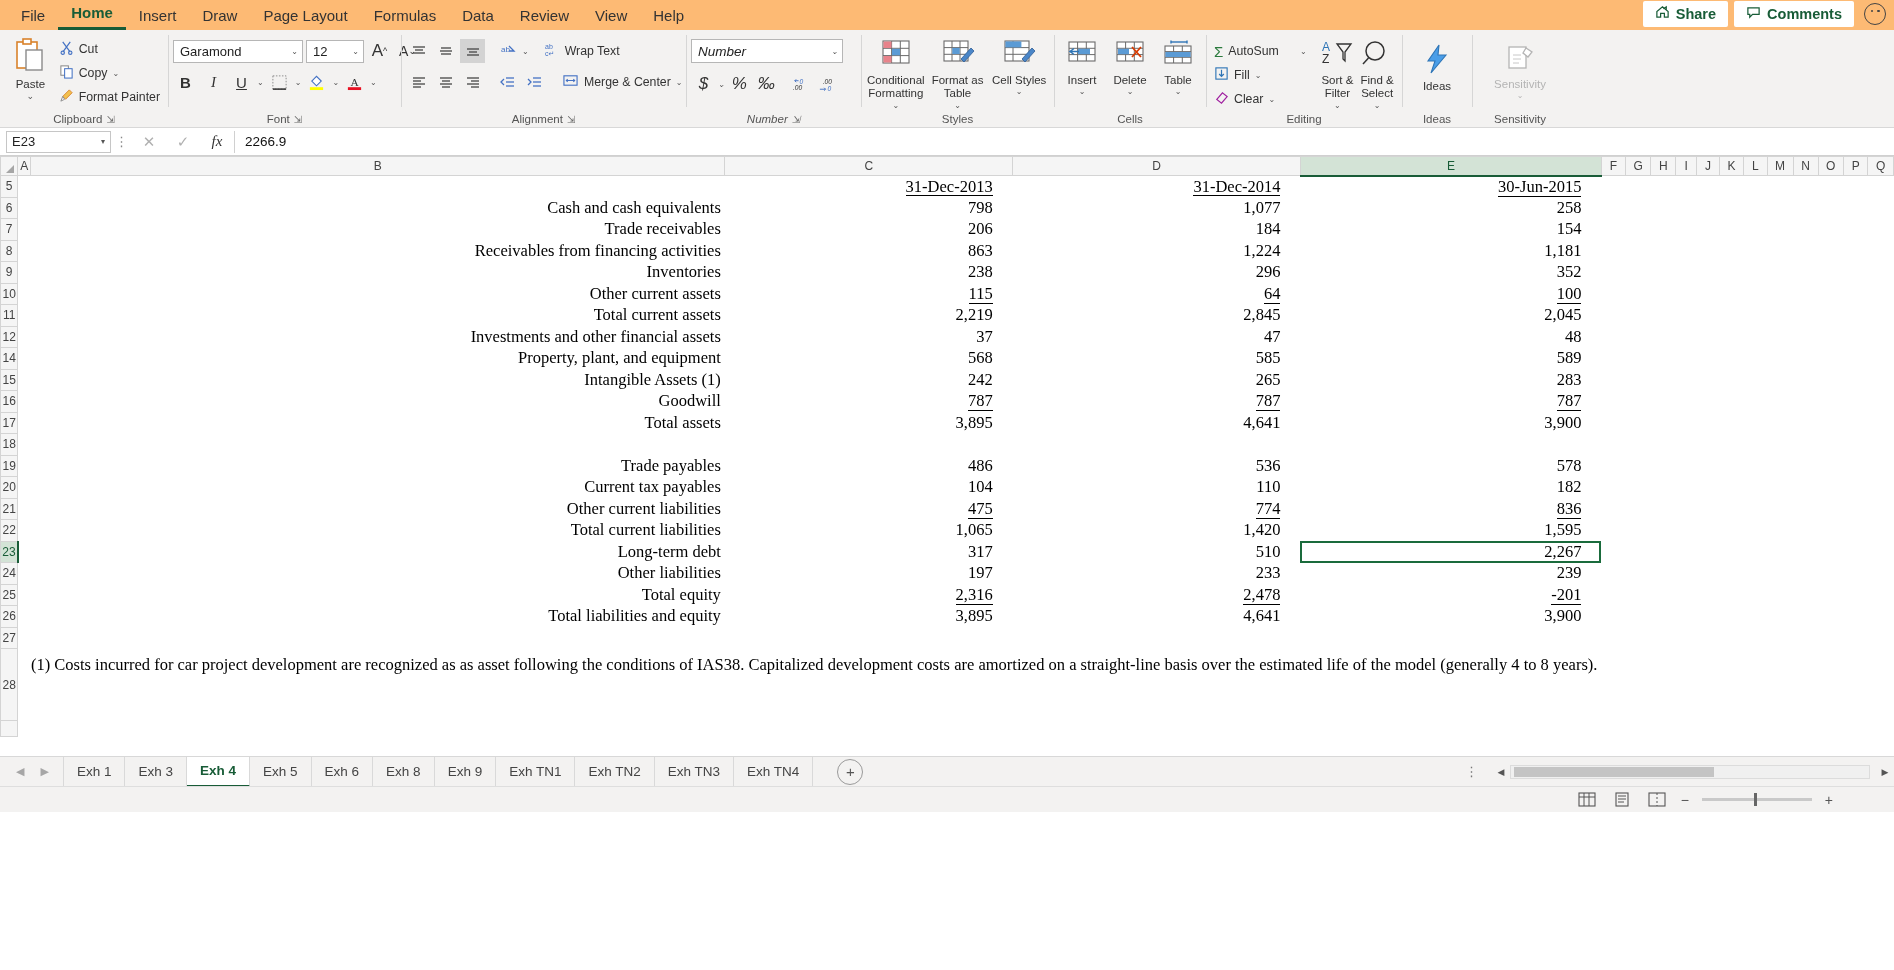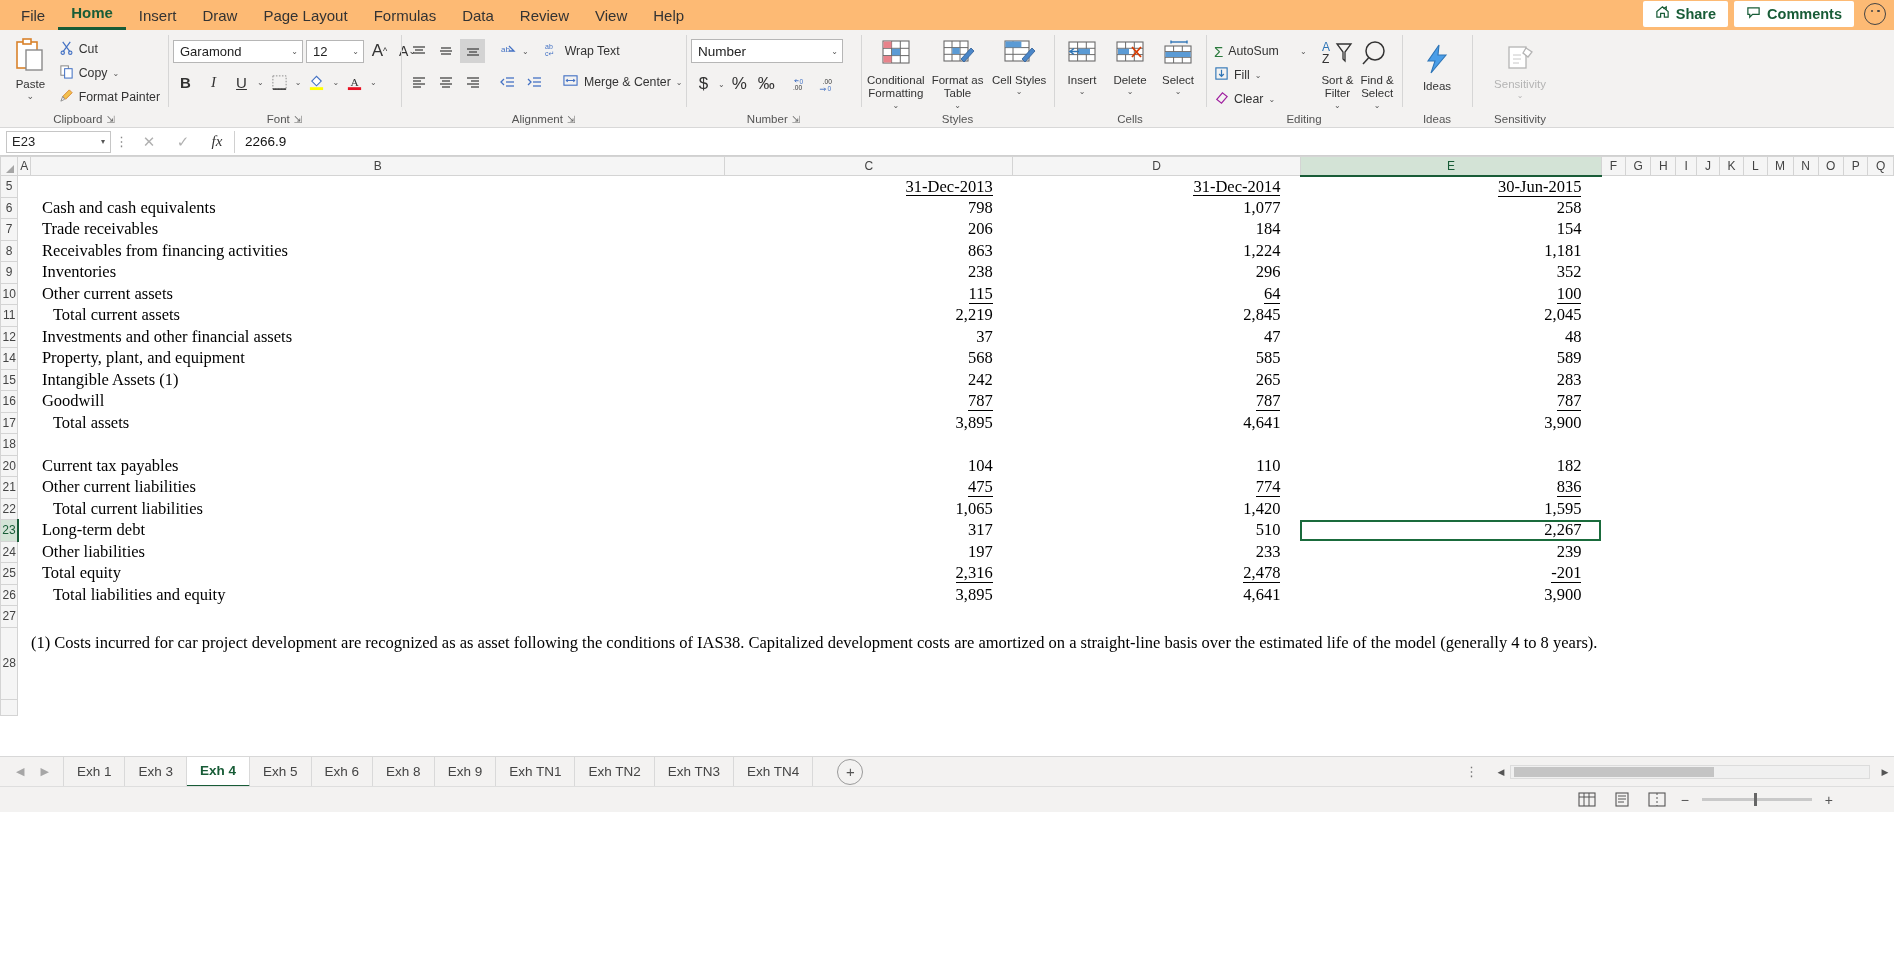--- a/index.html
+++ b/index.html
@@ -165,21 +165,21 @@
   }
   td.rowhead.selrow { background:#d3e3d6; color:#185C37; border-right:2px solid #185C37;}
   td.cell {
     border:none; background:#fff;
     font-family:"Liberation Serif", serif;
     font-size:16.5px; color:#000;
     vertical-align: middle;
     padding: 0 4px 0 0;
     white-space: nowrap; overflow:hidden;
   }
-  td.cell.lbl { text-align:left; padding-left:11px;margin-top:40px; }
+  td.cell.lbl { text-align:right; padding-left:11px;margin-top:40px; }
   td.cell.num { text-align:right; padding-right:20px; }
   td.cell.hdr { text-align:right; padding-right:20px; }
   .u-single { border-bottom:1px solid #000; display:inline-block; line-height:1.02;}
   td.selcell { outline: 2px solid #1a6b3c; outline-offset:-2px; }
   .note-cell {
     font-family:"Liberation Serif", serif; font-size:16.5px;
     color:#000; line-height:1.42; text-align:left; padding-left:11px;
     white-space:normal;
   }
 
@@ -460,21 +460,21 @@
           <span class="chev">⌄</span>
         </div>
       </div>
     </div>
     <div class="rgroup-label">
       <span>Alignment</span>
       <span class="dlg">⇲</span>
     </div>
   </div>
 
-  <div class="rgroup" style="width:175px;">
+  <div class="rgroup" style="width:175px;font-style:italic;">
     <div class="rgroup-body" style="flex-direction:column;gap:8px;padding-top:6px;align-items:flex-start;">
       <div class="combo numfmt">
         <span>Number</span>
         <span class="chev">⌄</span>
       </div>
       <div class="fontgrp-row" style="gap:2px;">
         <div class="sqbtn" style="font-size:17px;">
             <span>$</span>
           </div>
         <span class="chev">⌄</span>
@@ -598,21 +598,21 @@
               <line x1="10" y1="1.5" x2="10" y2="4.5" stroke="#2E75B6" stroke-width="1.4"></line>
               <line x1="26" y1="1.5" x2="26" y2="4.5" stroke="#2E75B6" stroke-width="1.4"></line>
               <rect x="4" y="7" width="26" height="17" fill="#fff" stroke="#6b6b6b" stroke-width="1.1"></rect>
               <line x1="4" y1="12.6" x2="30" y2="12.6" stroke="#6b6b6b"></line>
               <line x1="4" y1="18.3" x2="30" y2="18.3" stroke="#6b6b6b"></line>
               <line x1="12.6" y1="7" x2="12.6" y2="24" stroke="#6b6b6b"></line>
               <line x1="21.3" y1="7" x2="21.3" y2="24" stroke="#6b6b6b"></line>
               <rect x="4.4" y="13" width="25.2" height="5" fill="#5B9BD5"></rect>
             </svg>
         </span>
-        <span>Select</span>
+        <span>Table</span>
         <span class="chev">⌄</span>
       </div>
     </div>
     <div class="rgroup-label">
       <span>Cells</span>
     </div>
   </div>
 
   <div class="rgroup" style="width:196px;">
     <div class="rgroup-body" style="padding-top:4px;">
@@ -1020,20 +1020,40 @@
           <td class="cell"></td>
           <td class="cell"></td>
           <td class="cell"></td>
           <td class="cell"></td>
           <td class="cell"></td>
           <td class="cell"></td>
           <td class="cell"></td>
           <td class="cell"></td>
         </tr>
         <tr style="height: 21.5px;">
+          <td class="rowhead">19</td>
+          <td class="cell"></td>
+          <td class="cell lbl">Trade payables</td>
+          <td class="cell num"><span>486</span></td>
+          <td class="cell num"><span>536</span></td>
+          <td class="cell num"><span>578</span></td>
+          <td class="cell"></td>
+          <td class="cell"></td>
+          <td class="cell"></td>
+          <td class="cell"></td>
+          <td class="cell"></td>
+          <td class="cell"></td>
+          <td class="cell"></td>
+          <td class="cell"></td>
+          <td class="cell"></td>
+          <td class="cell"></td>
+          <td class="cell"></td>
+          <td class="cell"></td>
+        </tr>
+        <tr style="height: 21.5px;">
           <td class="rowhead">20</td>
           <td class="cell"></td>
           <td class="cell lbl">Current tax payables</td>
           <td class="cell num"><span>104</span></td>
           <td class="cell num"><span>110</span></td>
           <td class="cell num"><span>182</span></td>
           <td class="cell"></td>
           <td class="cell"></td>
           <td class="cell"></td>
           <td class="cell"></td>

